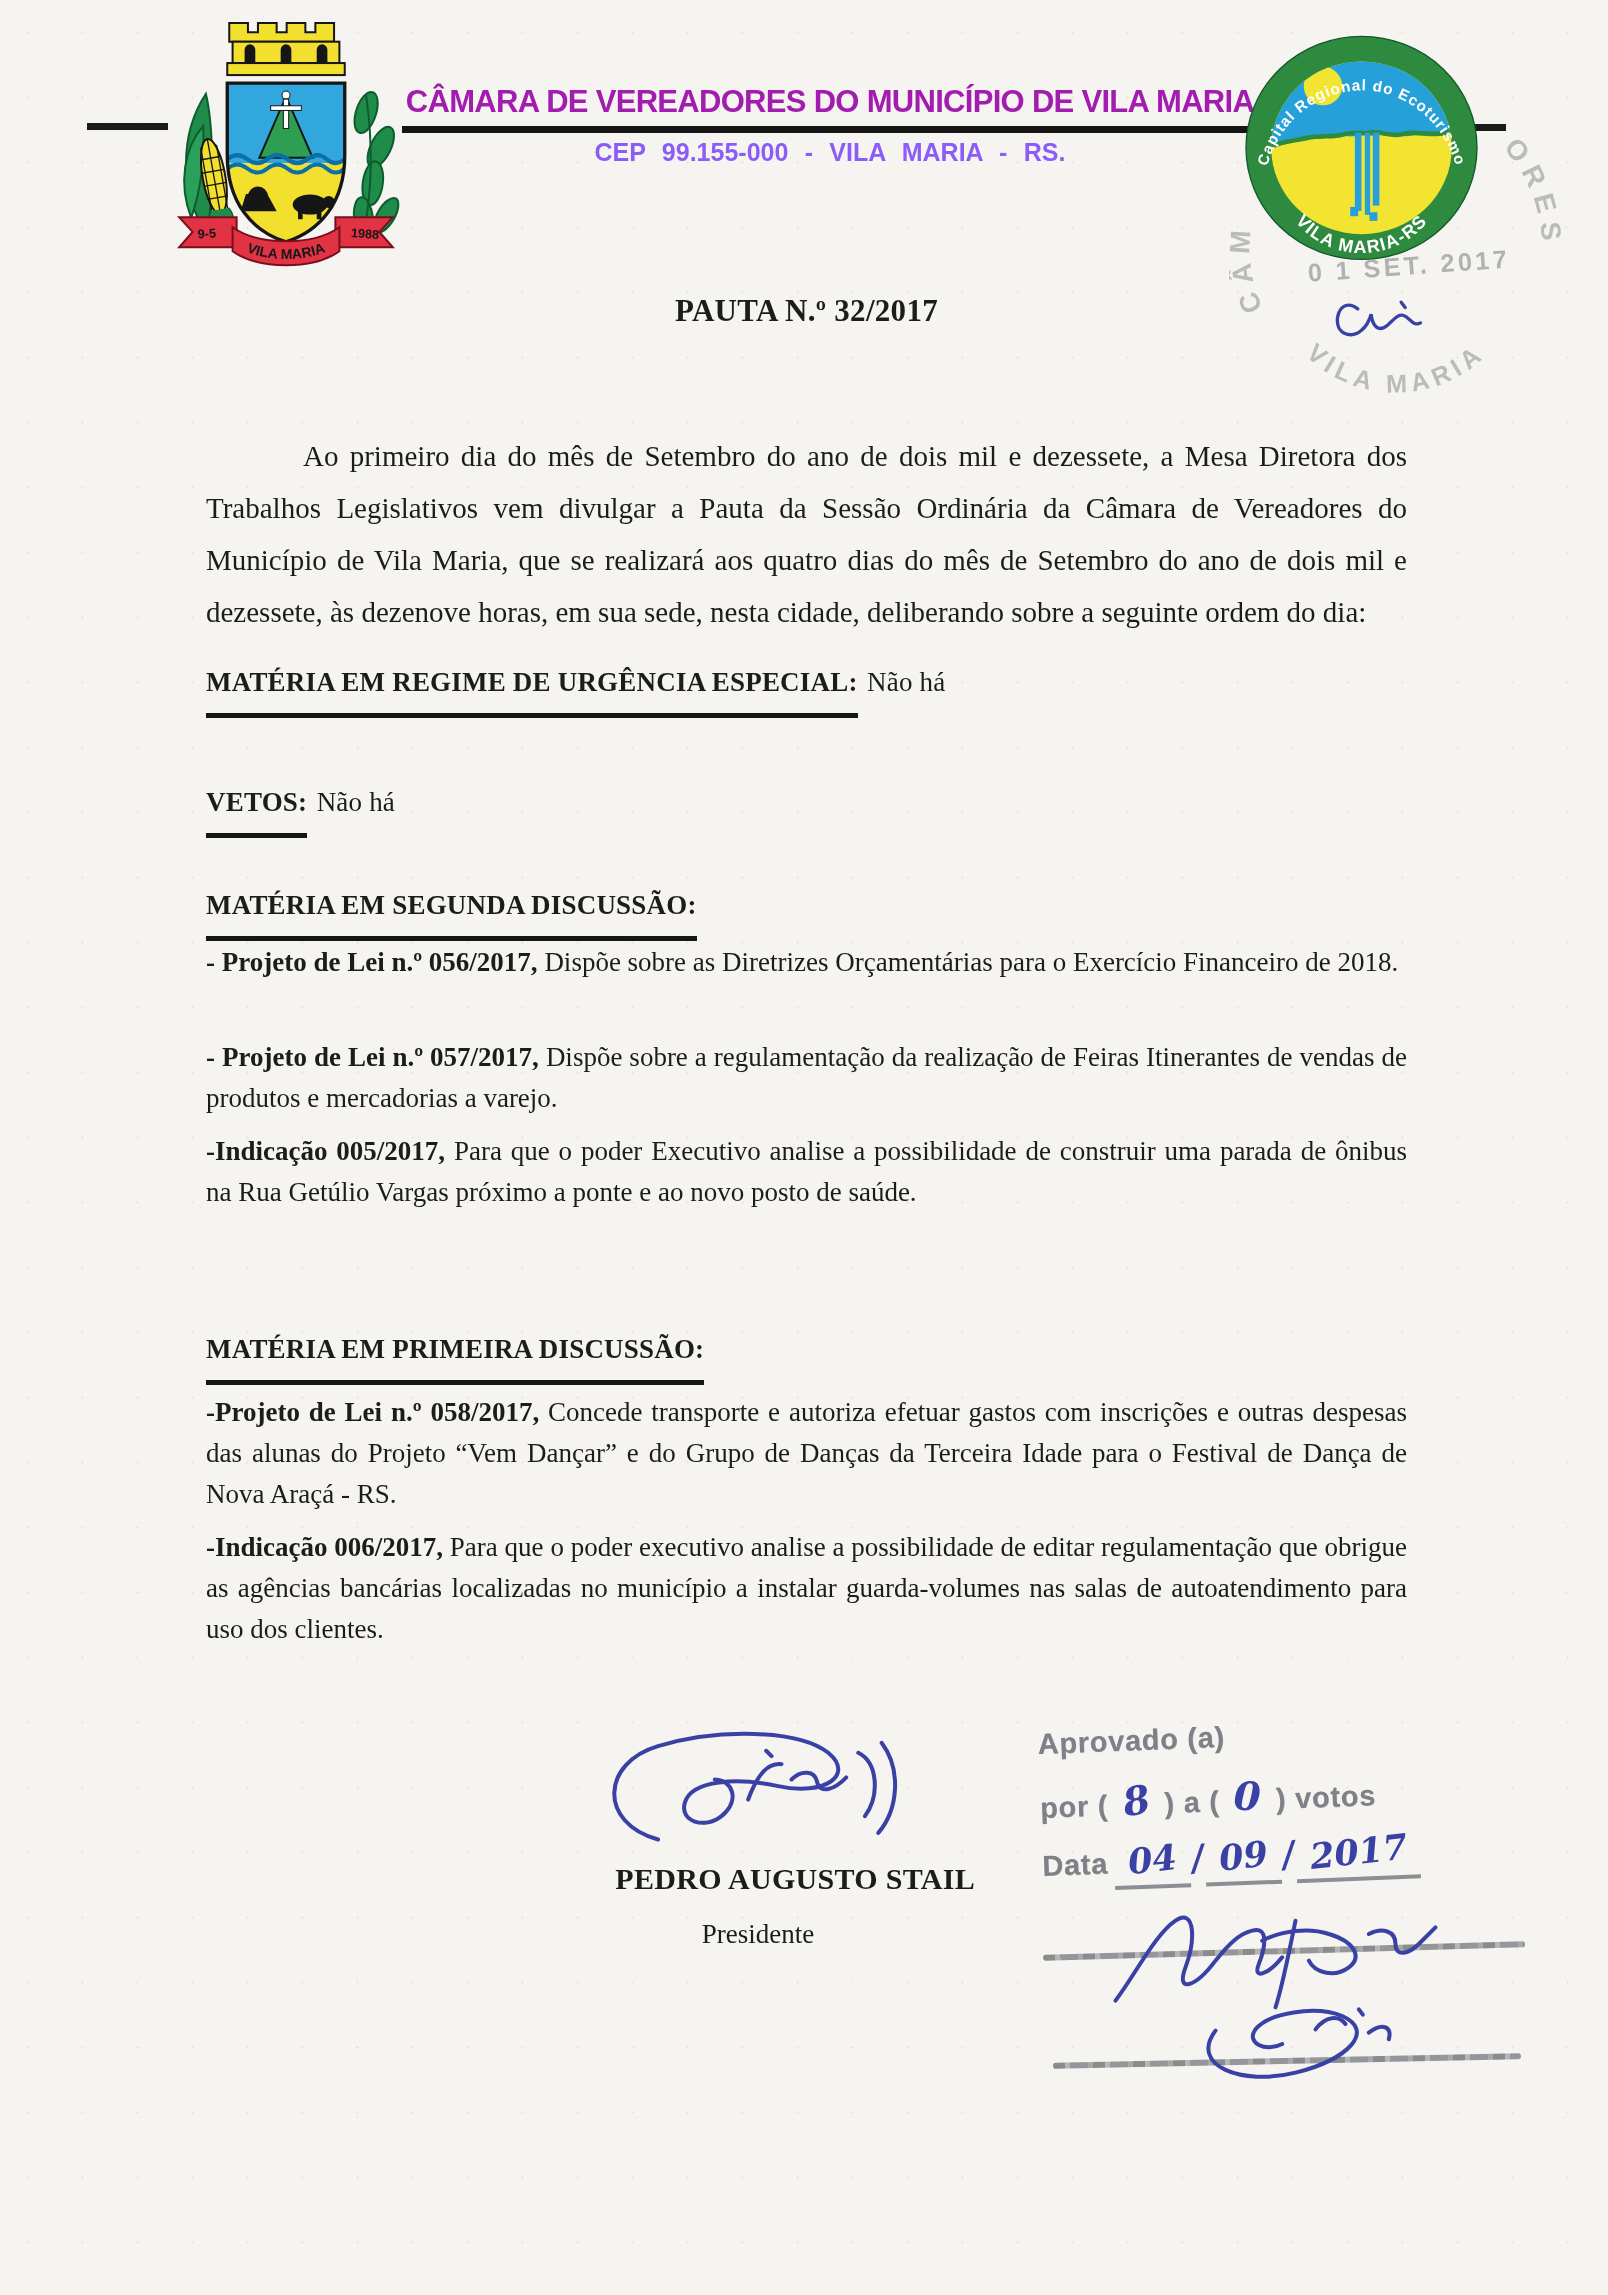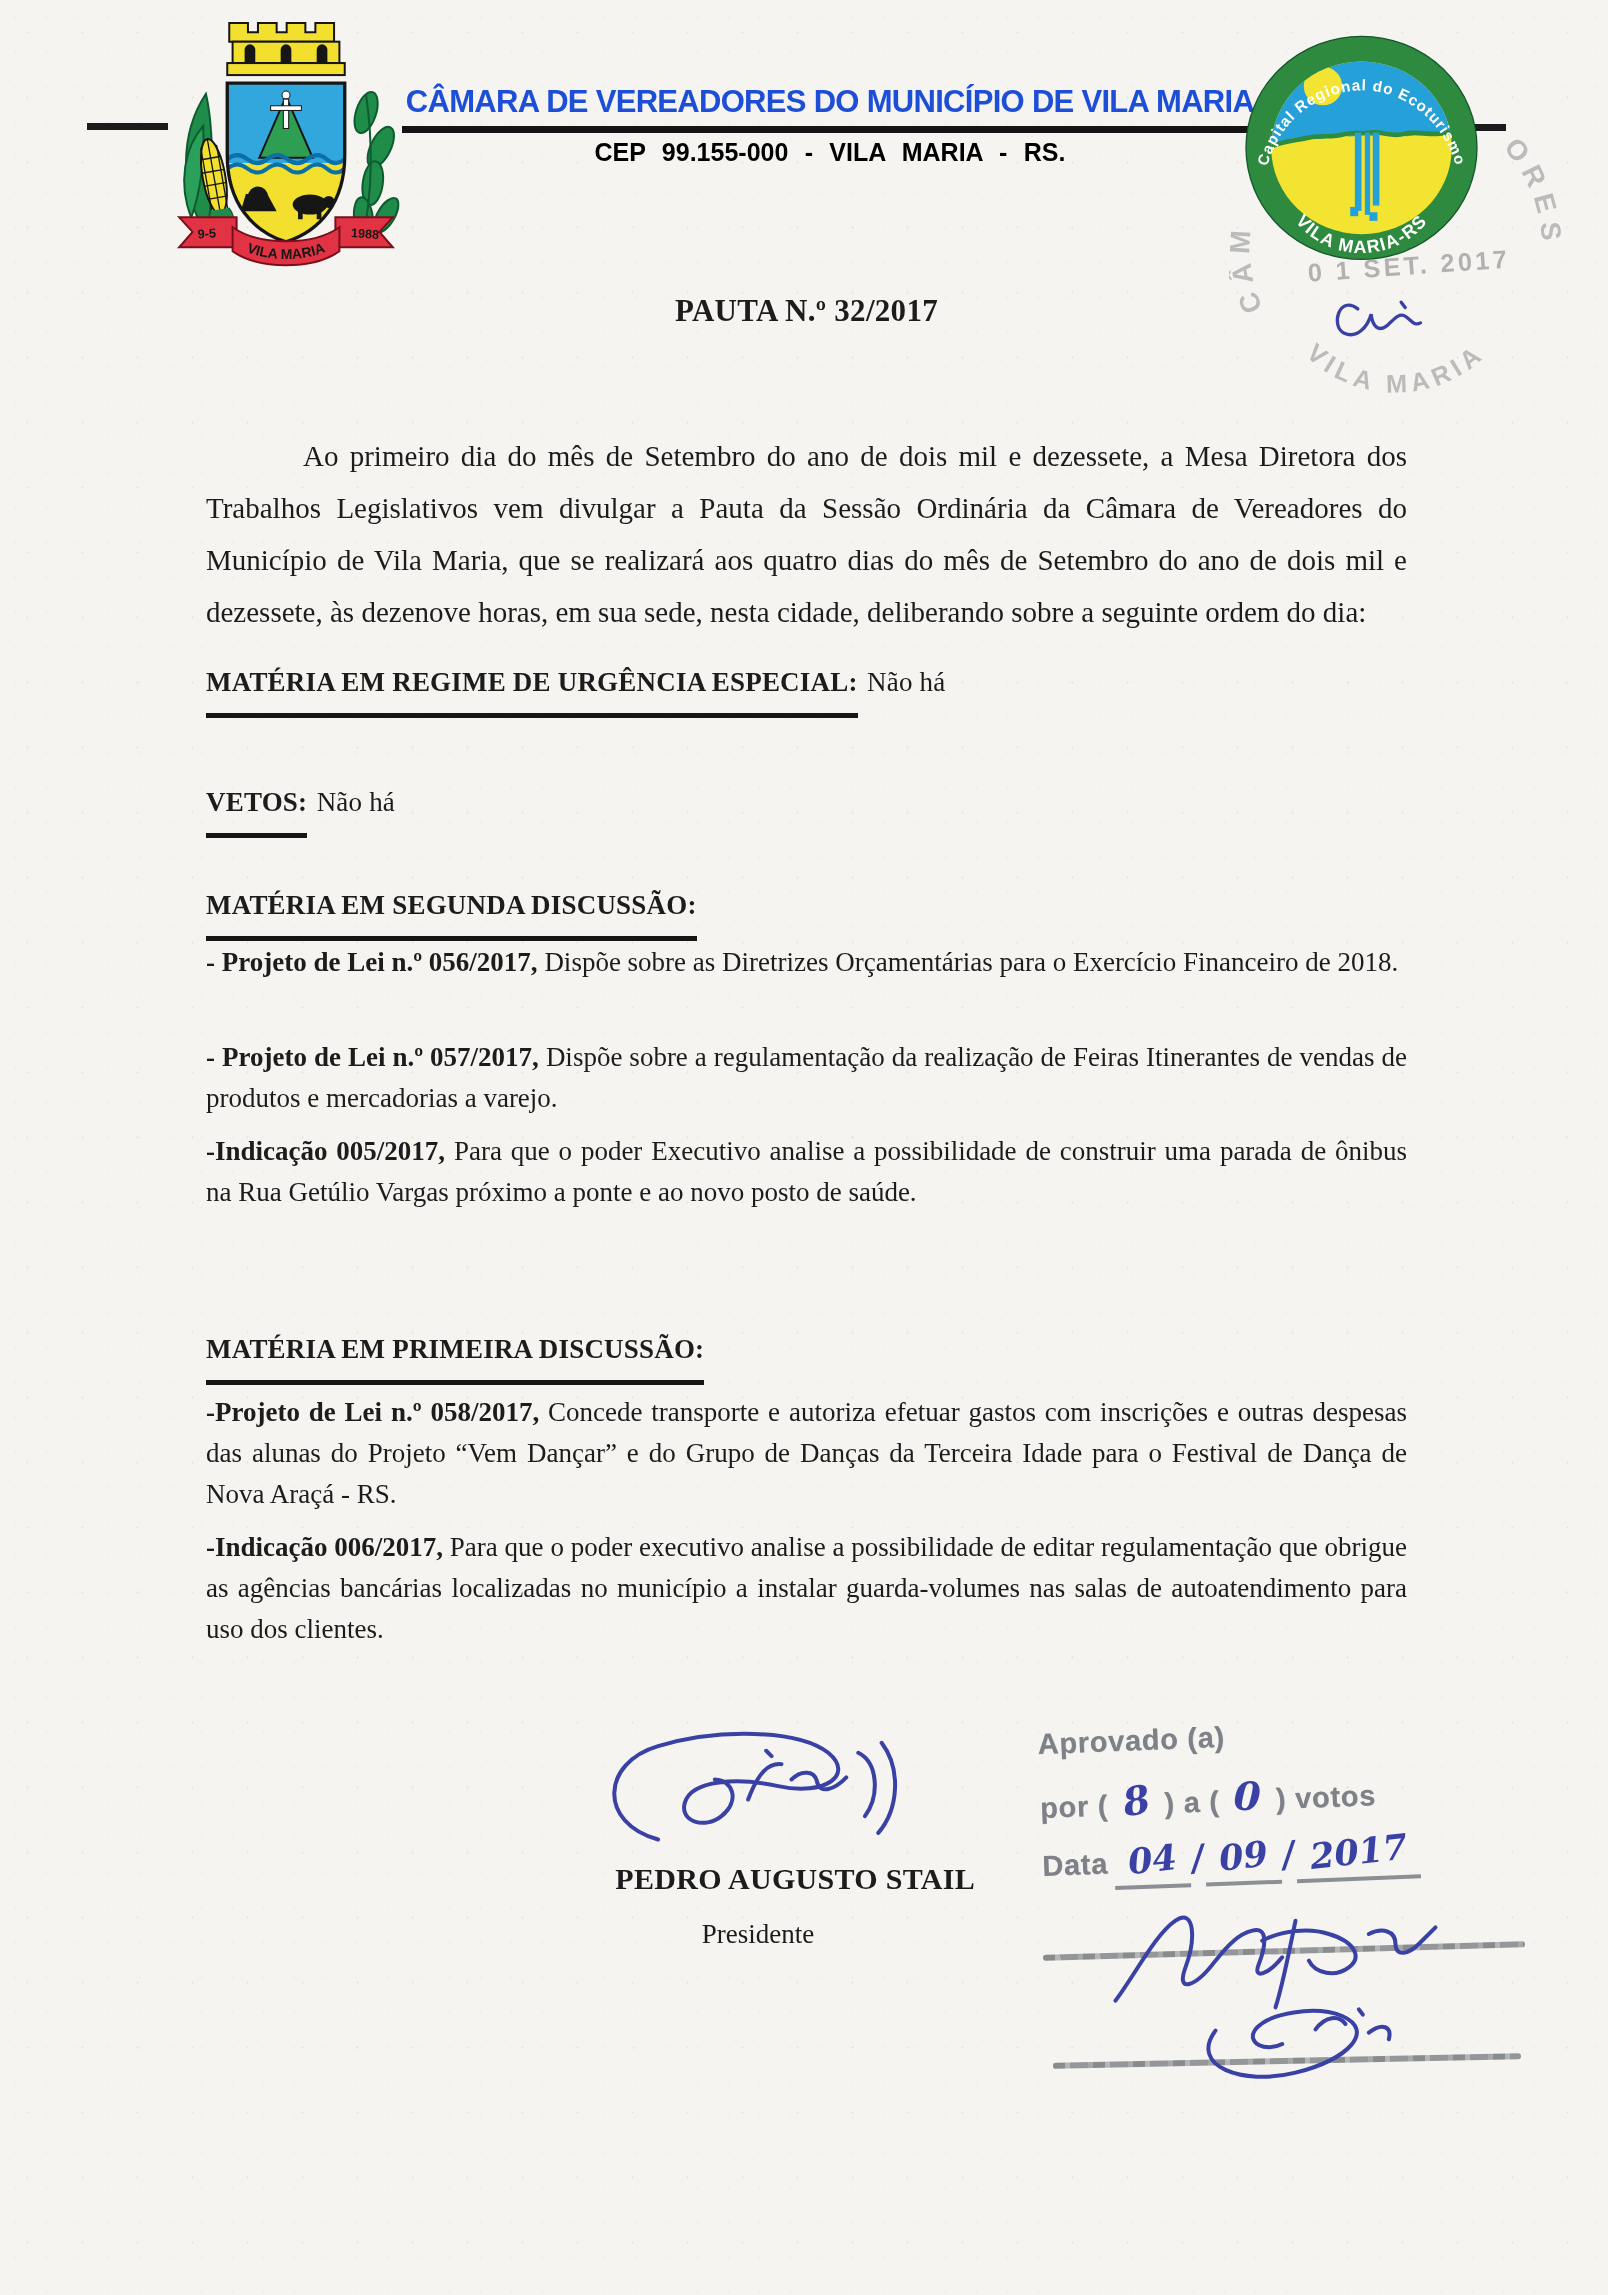--- a/index.html
+++ b/index.html
@@ -14,27 +14,27 @@
       radial-gradient(rgba(205,192,90,.20) 1px, transparent 1.3px),
       radial-gradient(rgba(130,130,130,.08) 0.7px, transparent 1.1px);
     background-size:55px 65px,31px 35px;
   }
   .abs{position:absolute;}
   
   .hdr-dash{position:absolute;height:7.3px;background:#1b1b1b;}
   .org-name{
     position:absolute;left:401px;top:84px;width:858px;text-align:center;
     font-family:"Liberation Sans",sans-serif;font-weight:700;font-size:31px;
-    letter-spacing:-0.7px;color:#1d4ed8;white-space:nowrap;
+    letter-spacing:-0.7px;color:#a21caf;white-space:nowrap;
   }
   .hdr-underline{position:absolute;left:402px;top:126px;width:846px;height:6.7px;background:#151515;}
   .cep-line{
     position:absolute;left:401px;top:138px;width:858px;text-align:center;
     font-family:"Liberation Sans",sans-serif;font-weight:700;font-size:25px;
-    word-spacing:9.4px;color:#000000;white-space:nowrap;
+    word-spacing:9.4px;color:#8b5cf6;white-space:nowrap;
   }
   
   .doc-title{
     position:absolute;left:206px;top:293px;width:1201px;text-align:center;
     font-weight:700;font-size:31px;letter-spacing:0.3px;
   }
   .bodyblock{position:absolute;left:206px;width:1201px;}
   .intro{top:401px;font-size:29px;line-height:52px;text-align:justify;text-indent:97px;}
   .sec-heading{font-size:27px;font-weight:700;letter-spacing:0.2px;white-space:nowrap;}
   .sec-heading .h-underline{display:inline-block;border-bottom:5.3px solid #161616;padding-bottom:15px;}

